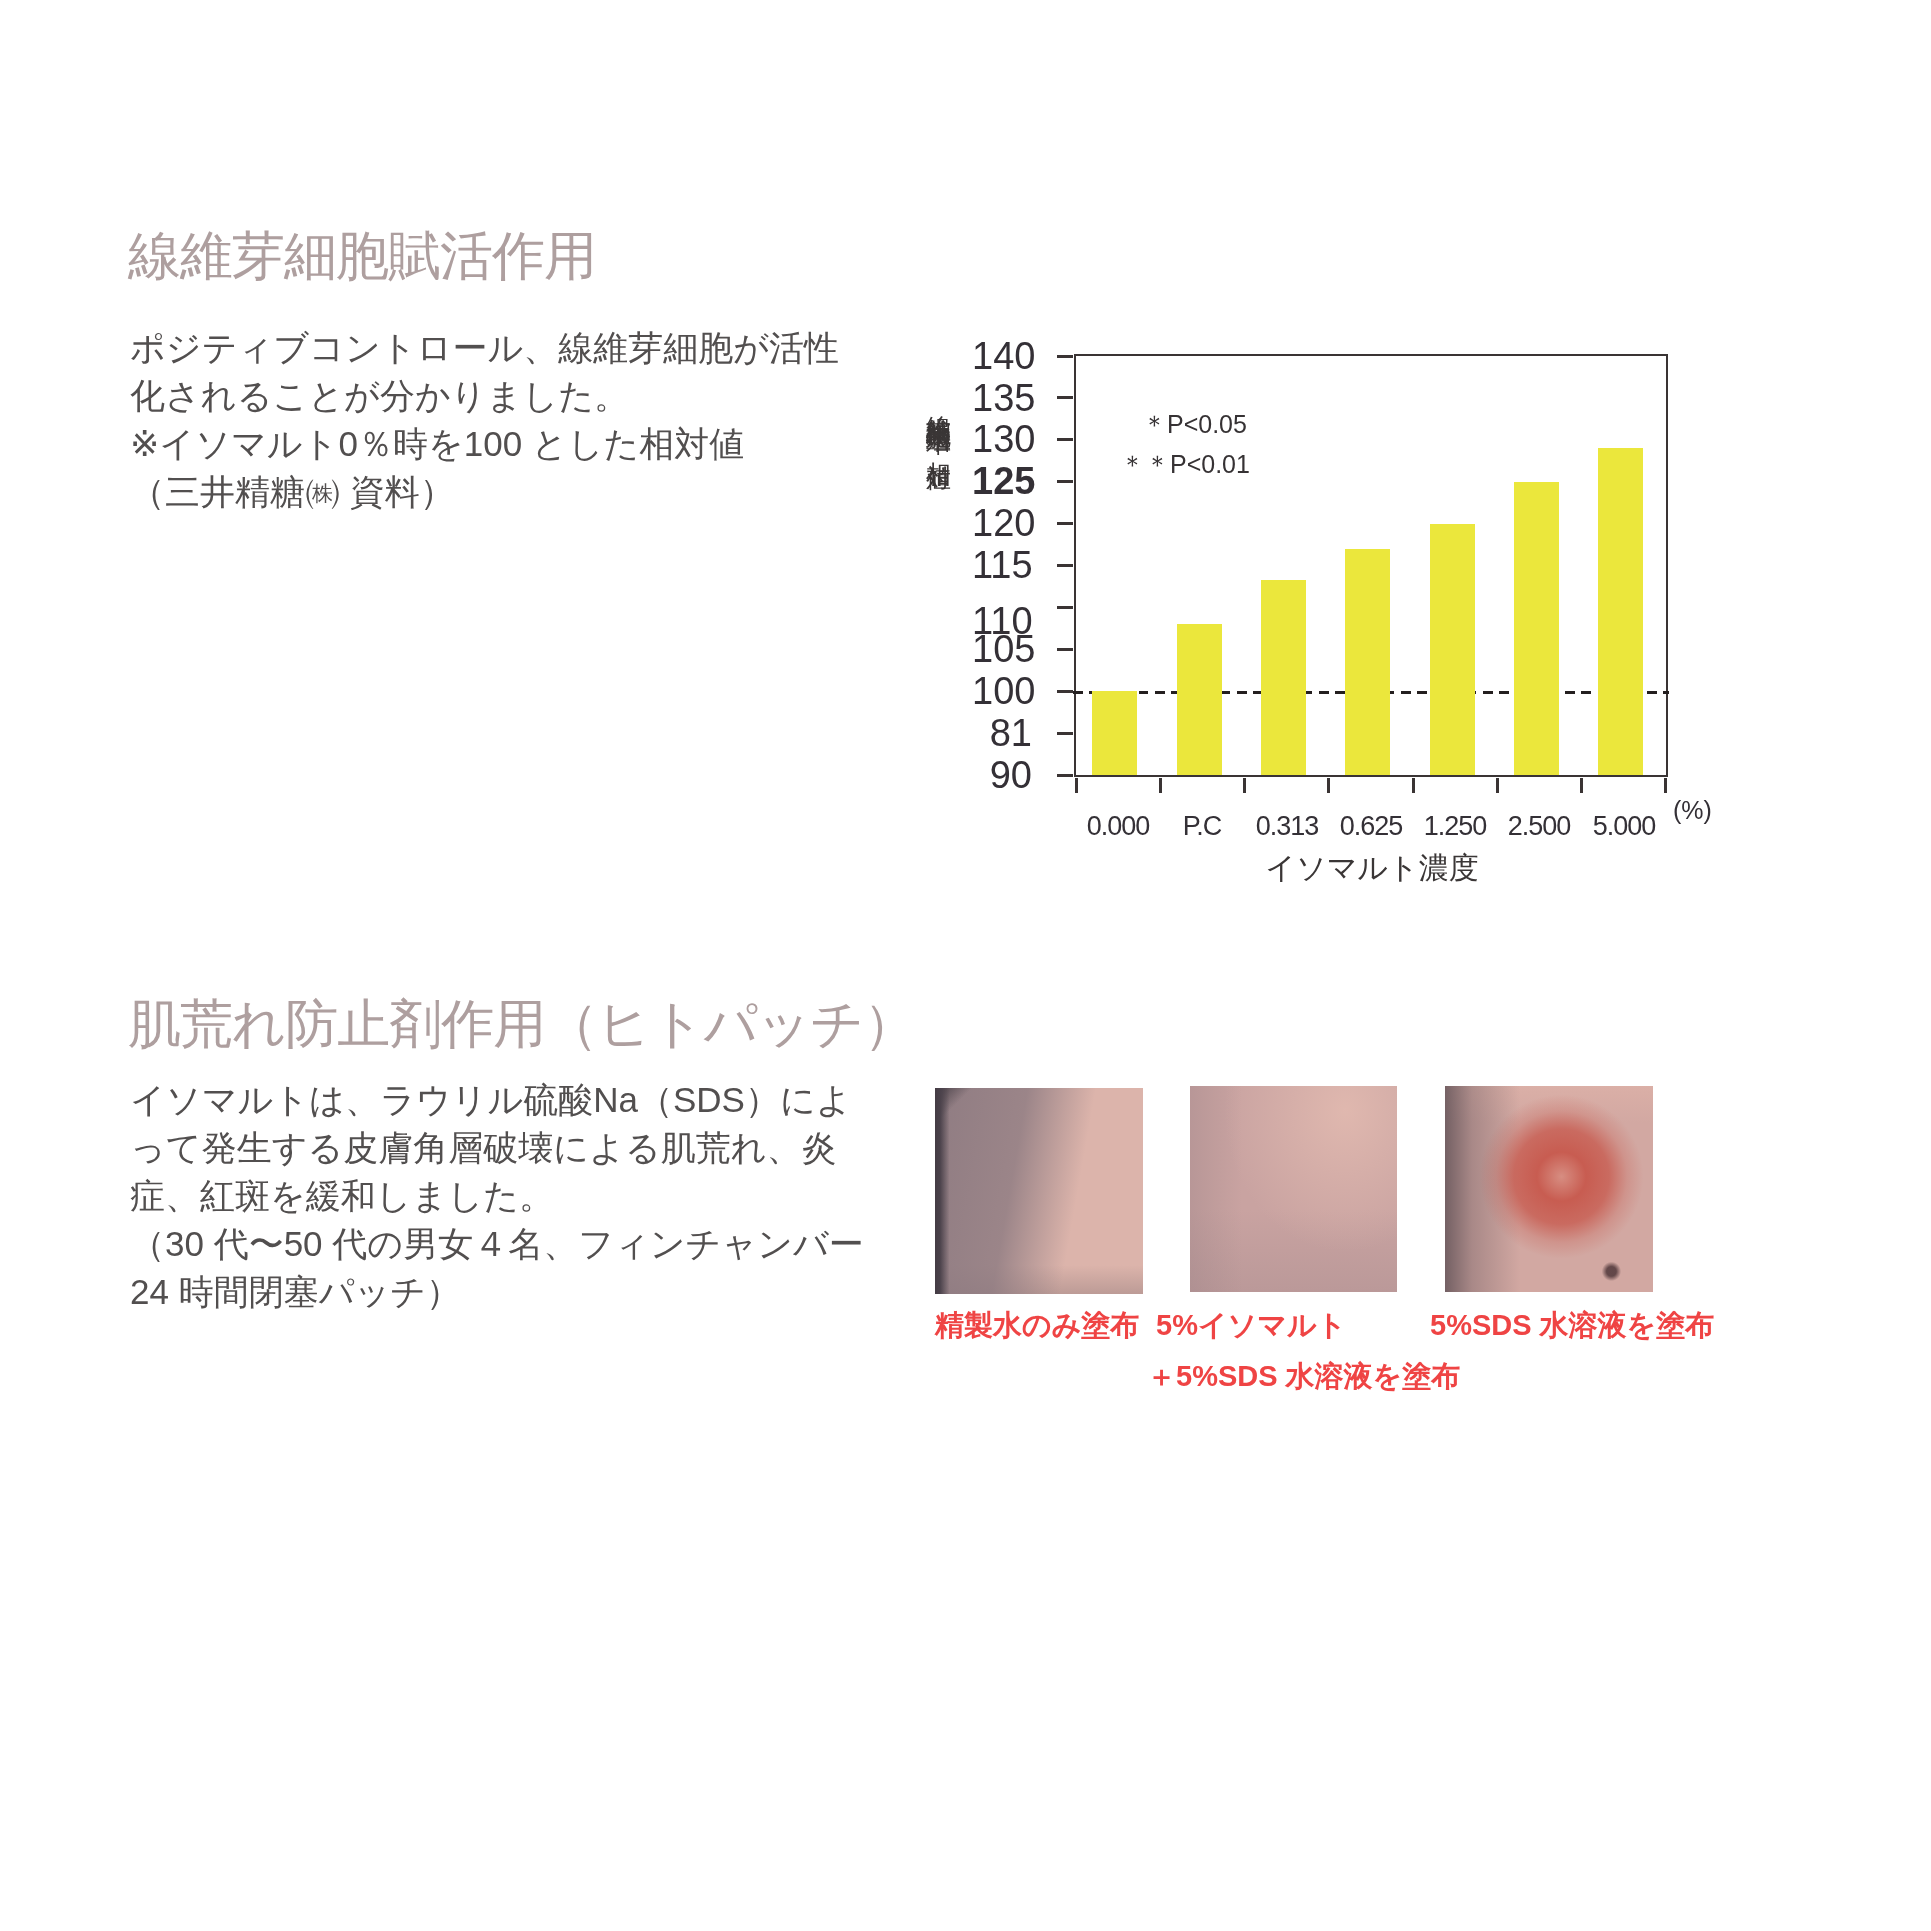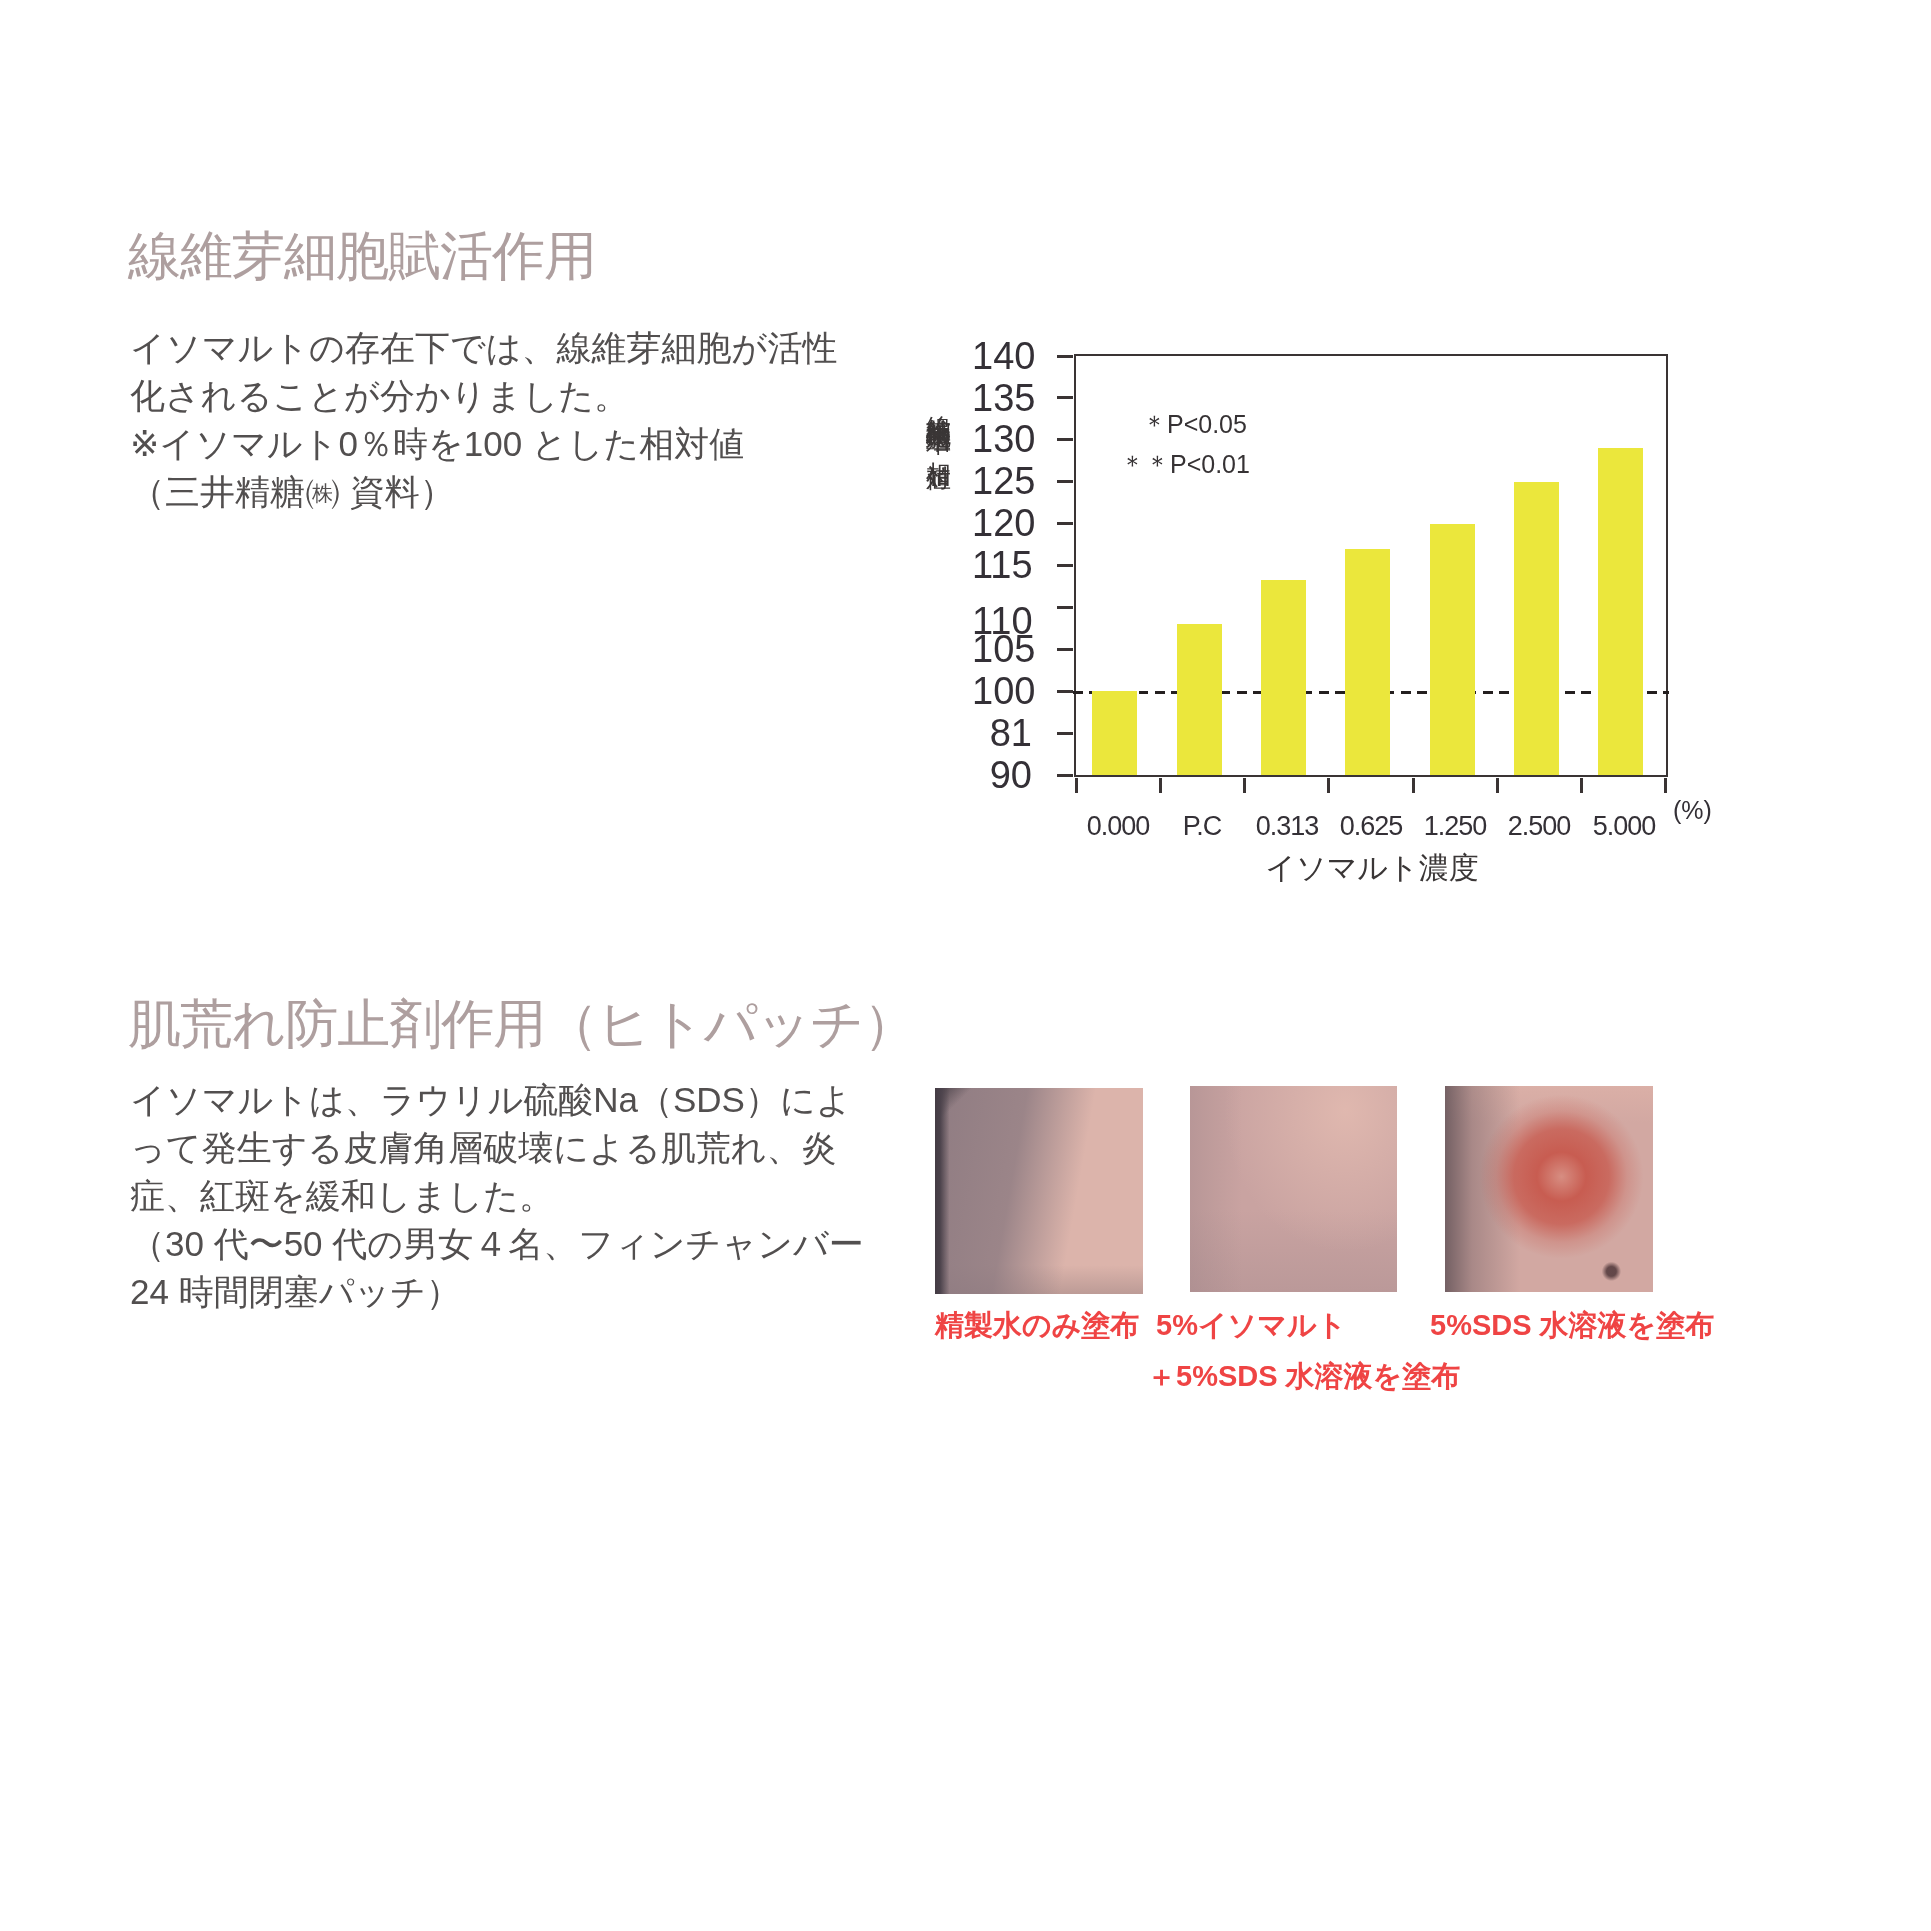--- a/index.html
+++ b/index.html
@@ -79,40 +79,40 @@
     position:absolute;font-size:29px;line-height:37px;font-weight:600;
     color:#ef4444;white-space:nowrap;
   }
 </style>
 </head>
 <body>
 
 <div class="abs sec-heading" style="left:128px;top:226px;">線維芽細胞賦活作用</div>
 
 <div class="abs body-block" style="left:130px;top:324px;">
-  <div class="body-line">イソマルトの存在下では、線維芽細胞が活性</div>
+  <div class="body-line">ポジティブコントロール、線維芽細胞が活性</div>
   <div class="body-line">化されることが分かりました。</div>
   <div class="body-line">※イソマルト0％時を100 とした相対値</div>
   <div class="body-line">（三井精糖㈱ 資料）</div>
 </div>
 
 <div class="abs" id="yaxis-label">線維芽細胞増殖率の相対値</div>
 
 <div id="plot">
   <div id="baseline"></div>
   <div class="sig" style="left:66px;top:52px;">＊P&lt;0.05</div>
   <div class="sig" style="left:44px;top:92px;">＊＊P&lt;0.01</div>
 <div class="ytick" style="top: -1.4px;"></div>
     <div class="ylab" style="top: -17.4px;">140</div>
     <div class="ytick" style="top: 40px;"></div>
     <div class="ylab" style="top: 24.5px;">135</div>
     <div class="ytick" style="top: 82px;"></div>
     <div class="ylab" style="top: 66px;">130</div>
     <div class="ytick" style="top: 124px;"></div>
-    <div class="ylab" style="top: 108px;">125</div>
+    <div class="ylab" style="top: 108px; font-weight: bold;">125</div>
     <div class="ytick" style="top: 166px;"></div>
     <div class="ylab" style="top: 150px;">120</div>
     <div class="ytick" style="top: 208px;"></div>
     <div class="ylab" style="top: 192px;">115</div>
     <div class="ytick" style="top: 250px;"></div>
     <div class="ylab" style="top: 248px;">110</div>
     <div class="ytick" style="top: 292px;"></div>
     <div class="ylab" style="top: 276px;">105</div>
     <div class="ytick" style="top: 334px;"></div>
     <div class="ylab" style="top: 318px;">100</div>

